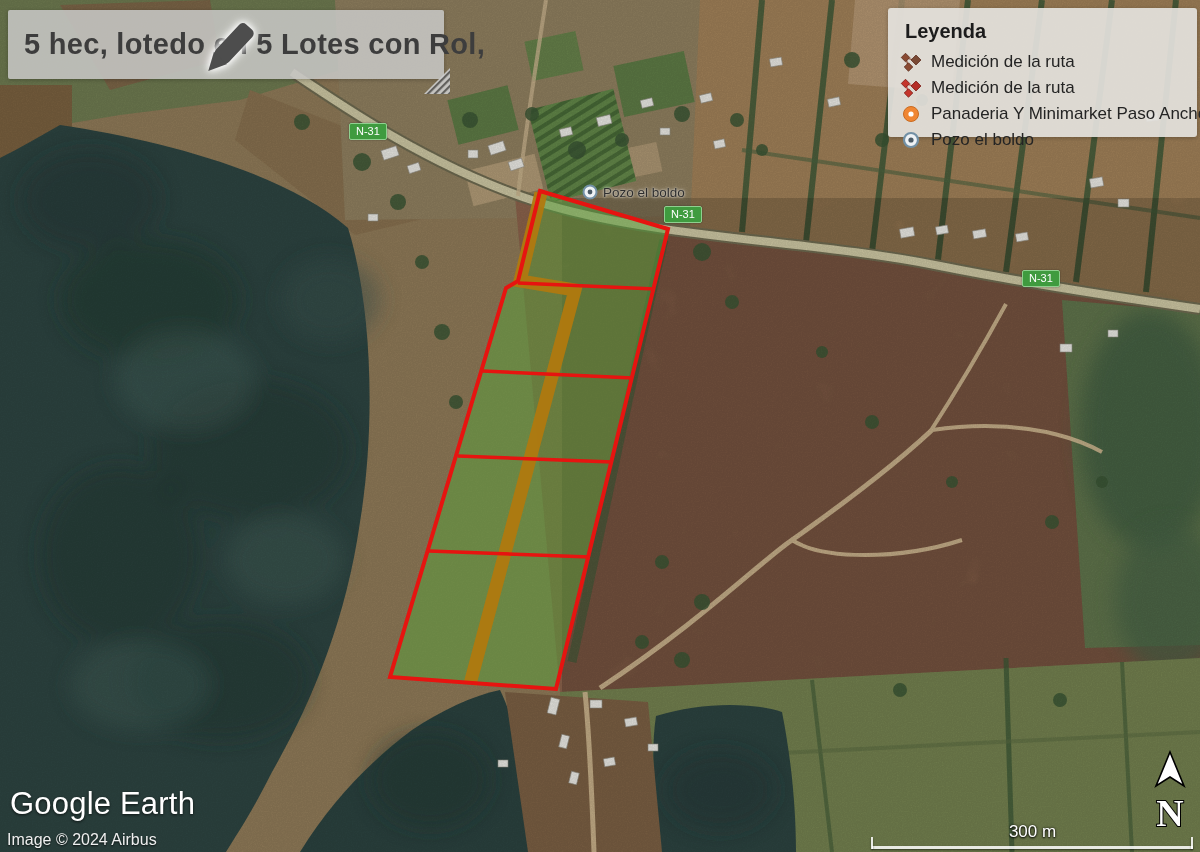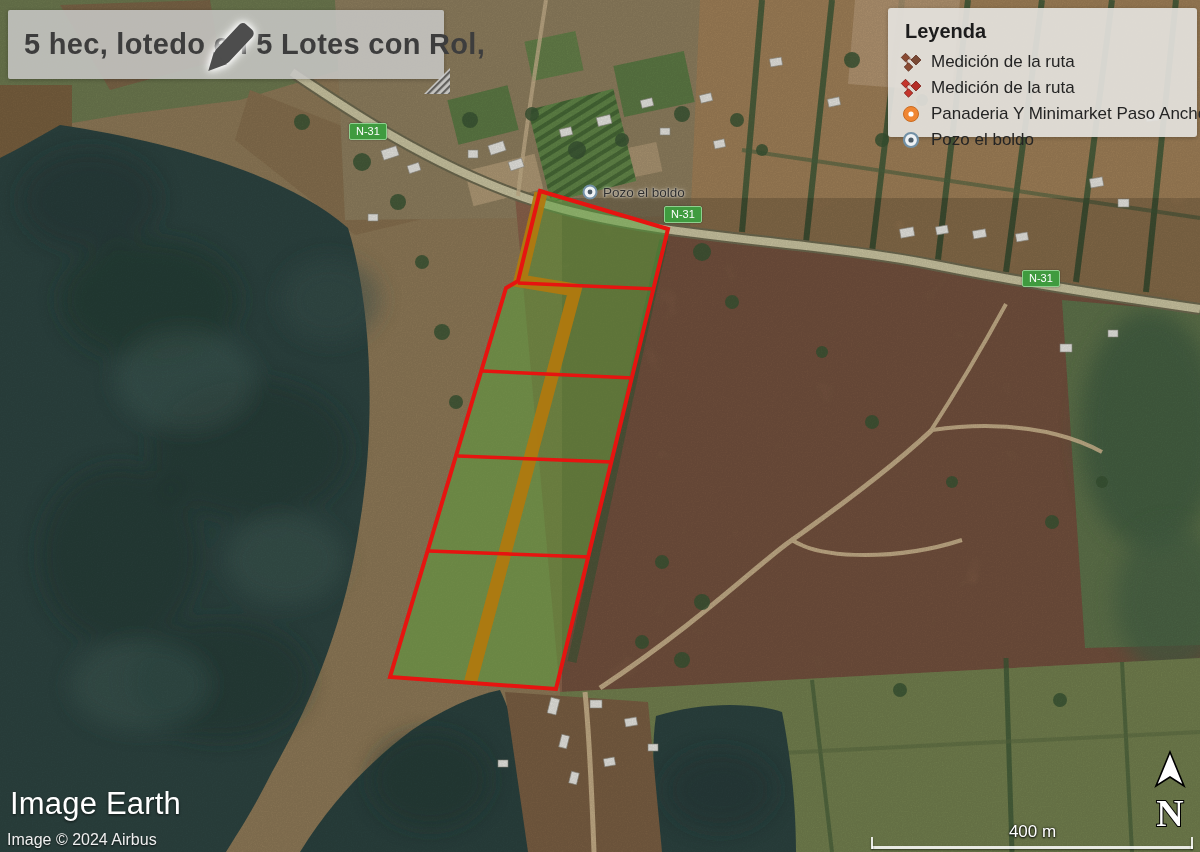--- a/index.html
+++ b/index.html
@@ -318,25 +318,25 @@
         <svg width="20" height="20" viewBox="0 0 20 20">
           <circle cx="10" cy="10" r="7" fill="#eef2f5" stroke="#7290a5" stroke-width="2.2"></circle>
           <circle cx="10" cy="10" r="2.6" fill="#4a5a66"></circle>
         </svg>
       </span>
       <span class="legend-label">Pozo el boldo</span>
     </div>
   </div>
 
   <div class="ge-logo">
-    <span>Image Earth</span>
+    <span>Google Earth</span>
   </div>
   <div class="attribution">Image © 2024 Airbus</div>
 
-  <div class="scalebar-label">400 m</div>
+  <div class="scalebar-label">300 m</div>
   <div class="scalebar-line"></div>
   <div class="scalebar-tick" style="left:871px"></div>
   <div class="scalebar-tick" style="left:1191px"></div>
 
   <svg class="compass" viewBox="0 0 48 86">
     <polygon points="24,2 38,36 24,27 10,36" fill="#ffffff" stroke="#000" stroke-width="1.6"></polygon>
     <text x="24" y="76" text-anchor="middle" font-family="Liberation Serif, serif" font-size="38" font-weight="bold" fill="#ffffff" stroke="#000000" stroke-width="2" paint-order="stroke">N</text>
   </svg>
 
 </div>

